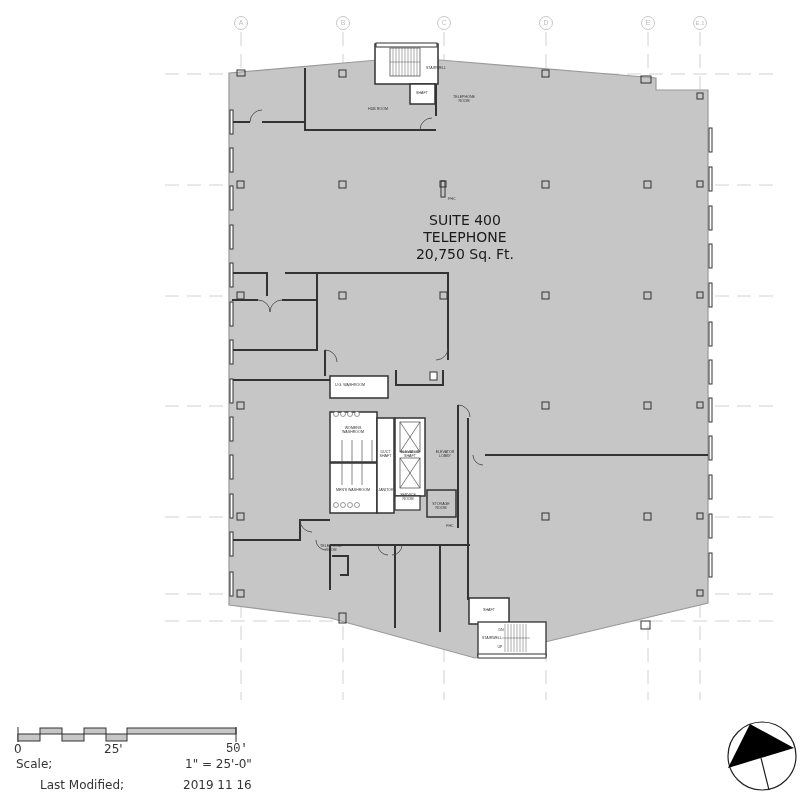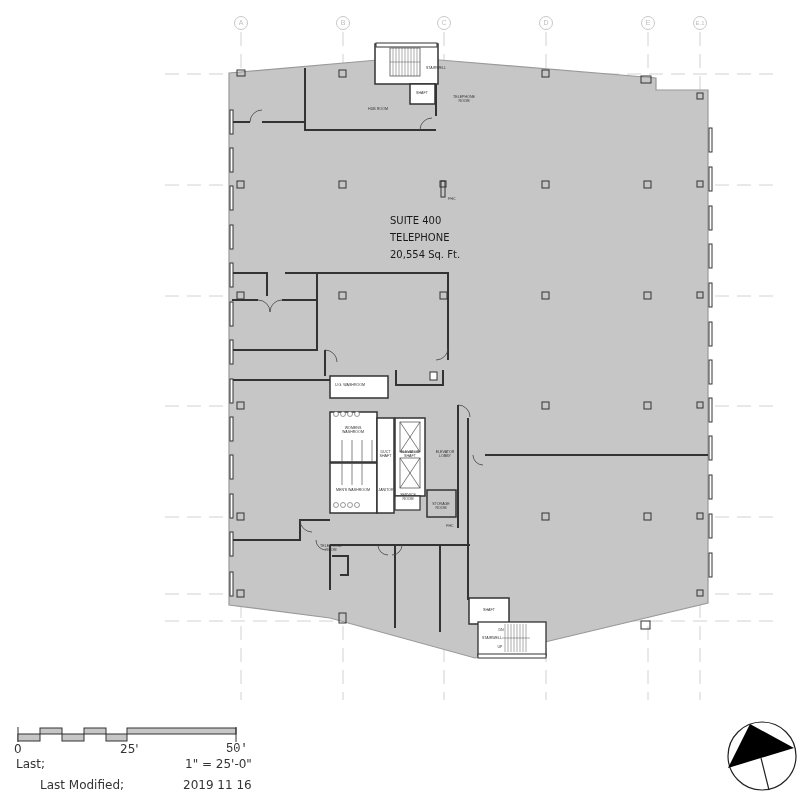--- a/index.html
+++ b/index.html
@@ -1,18 +1,18 @@
 <!DOCTYPE html>
 <html><head>
 <meta charset="utf-8">
 <style>
   html,body{margin:0;padding:0;background:#ffffff;}
   body{width:812px;height:806px;position:relative;overflow:hidden;font-family:"Liberation Sans",sans-serif;}
   #plan{position:absolute;left:0;top:0;width:812px;height:806px;}
-  .suite{position:absolute;left:390px;top:212px;width:150px;text-align:left;font-family:"DejaVu Sans",sans-serif;font-size:10px;line-height:17px;color:#1a1a1a;}
+  .suite{position:absolute;left:390px;top:212px;width:150px;text-align:center;font-family:"DejaVu Sans",sans-serif;font-size:14px;line-height:17px;color:#1a1a1a;}
   .small{font-size:3.6px;line-height:4px;text-align:center;color:#333;position:absolute;font-family:"Liberation Sans",sans-serif;}
   .grid-tag{position:absolute;width:12px;height:12px;border:1px solid #c8c8c8;border-radius:50%;font-size:7px;line-height:12px;text-align:center;color:#bdbdbd;font-family:"Liberation Sans",sans-serif;}
   .foot{position:absolute;font-size:12px;color:#333;font-family:"DejaVu Sans",sans-serif;}
 </style>
 </head>
 <body>
 
 <svg id="plan" viewBox="0 0 812 806" xmlns="http://www.w3.org/2000/svg">
 
   <g stroke="#d2d2d2" stroke-width="1" stroke-dasharray="14,8" fill="none">
@@ -229,21 +229,21 @@
 <div class="grid-tag" style="left:234px;top:16px;">A</div>
 <div class="grid-tag" style="left:336px;top:16px;">B</div>
 <div class="grid-tag" style="left:437px;top:16px;">C</div>
 <div class="grid-tag" style="left:539px;top:16px;">D</div>
 <div class="grid-tag" style="left:641px;top:16px;">E</div>
 <div class="grid-tag" style="left:693px;top:16px;font-size:6px;">E.1</div>
 
 <div class="suite">
   <div>SUITE 400</div>
   <div>TELEPHONE</div>
-  <div>20,554 Sq. Ft.</div>
+  <div>20,750 Sq. Ft.</div>
 </div>
 
 <div class="small" style="left:358px;top:107px;width:40px;">HUB ROOM</div>
 <div class="small" style="left:423px;top:66px;width:26px;">STAIRWELL</div>
 <div class="small" style="left:412px;top:91px;width:20px;">SHAFT</div>
 <div class="small" style="left:452px;top:95px;width:24px;">TELEPHONE ROOM</div>
 <div class="small" style="left:446px;top:197px;width:12px;">FHC</div>
 <div class="small" style="left:333px;top:383px;width:34px;">U.G. WASHROOM</div>
 <div class="small" style="left:336px;top:426px;width:34px;">WOMENS WASHROOM</div>
 <div class="small" style="left:336px;top:488px;width:34px;">MEN'S WASHROOM</div>
@@ -254,18 +254,18 @@
 <div class="small" style="left:396px;top:493px;width:24px;">SERVICE ROOM</div>
 <div class="small" style="left:428px;top:502px;width:26px;">STORAGE ROOM</div>
 <div class="small" style="left:444px;top:524px;width:12px;">FHC</div>
 <div class="small" style="left:318px;top:544px;width:26px;">TELEPHONE ROOM</div>
 <div class="small" style="left:476px;top:608px;width:26px;">SHAFT</div>
 <div class="small" style="left:480px;top:636px;width:24px;">STAIRWELL</div>
 <div class="small" style="left:496px;top:645px;width:8px;">UP</div>
 <div class="small" style="left:497px;top:628px;width:8px;">DN</div>
 
 <div class="foot" style="left:14px;top:742px;font-size:12px;">0</div>
-<div class="foot" style="left:120px;top:742px;font-size:12px;">25'</div>
+<div class="foot" style="left:104px;top:742px;font-size:12px;">25'</div>
 <div class="foot" style="left:226px;top:742px;font-size:12px;font-family:Liberation Mono, monospace;">50'</div>
-<div class="foot" style="left:16px;top:757px;">Last;</div>
+<div class="foot" style="left:16px;top:757px;">Scale;</div>
 <div class="foot" style="left:185px;top:757px;">1" = 25'-0"</div>
 <div class="foot" style="left:16px;top:778px;margin-left:24px;">Last Modified;</div>
 <div class="foot" style="left:183px;top:778px;">2019 11 16</div>
 
 </body></html>

